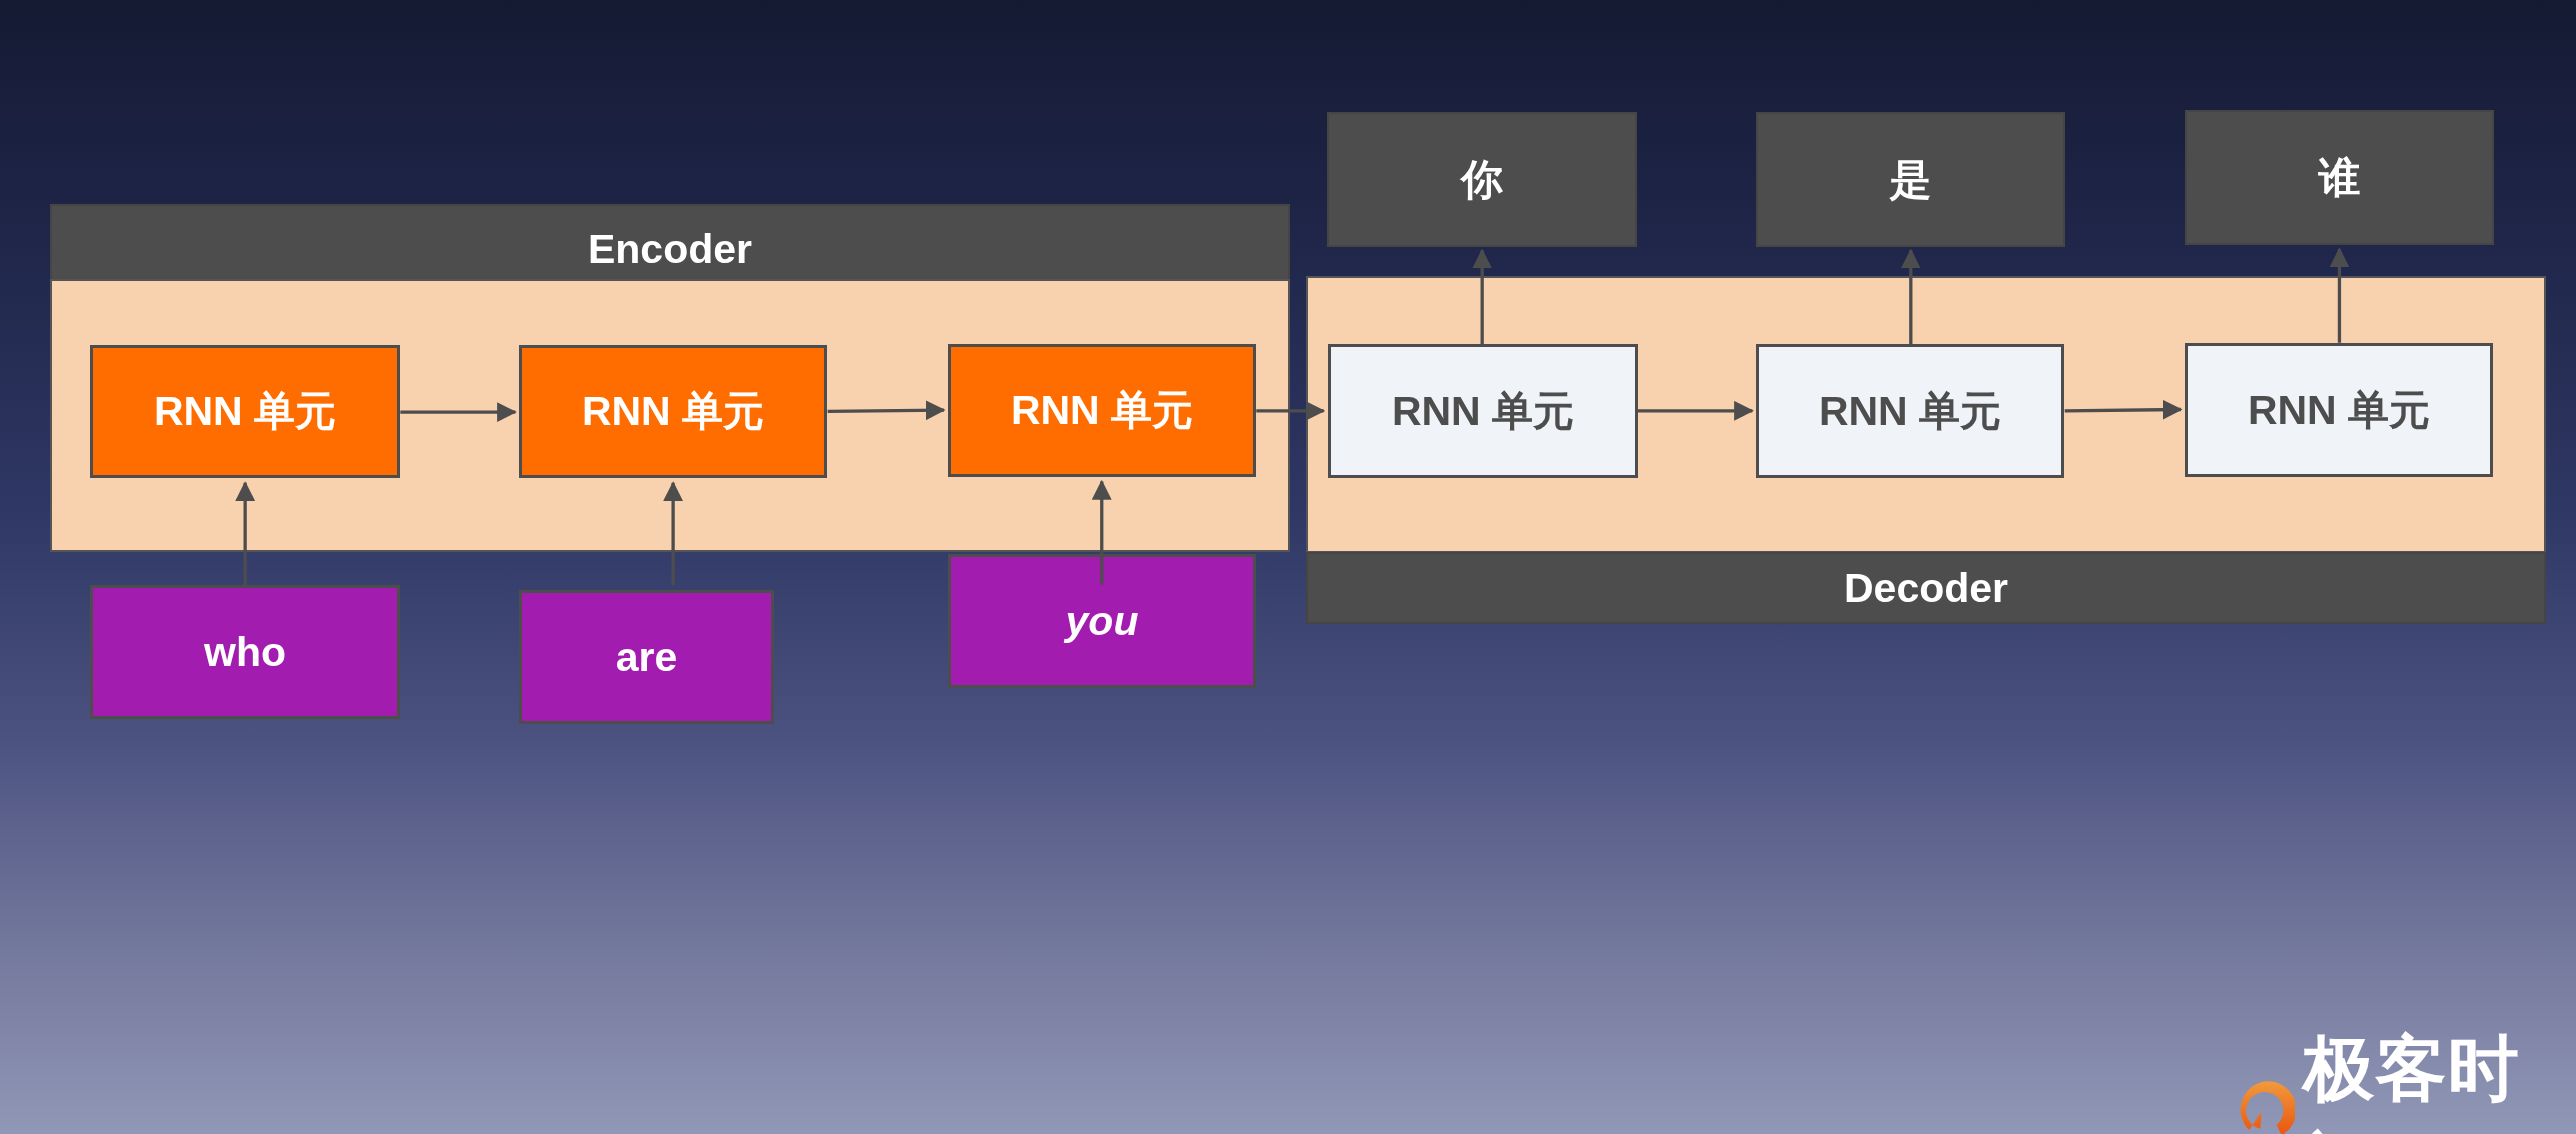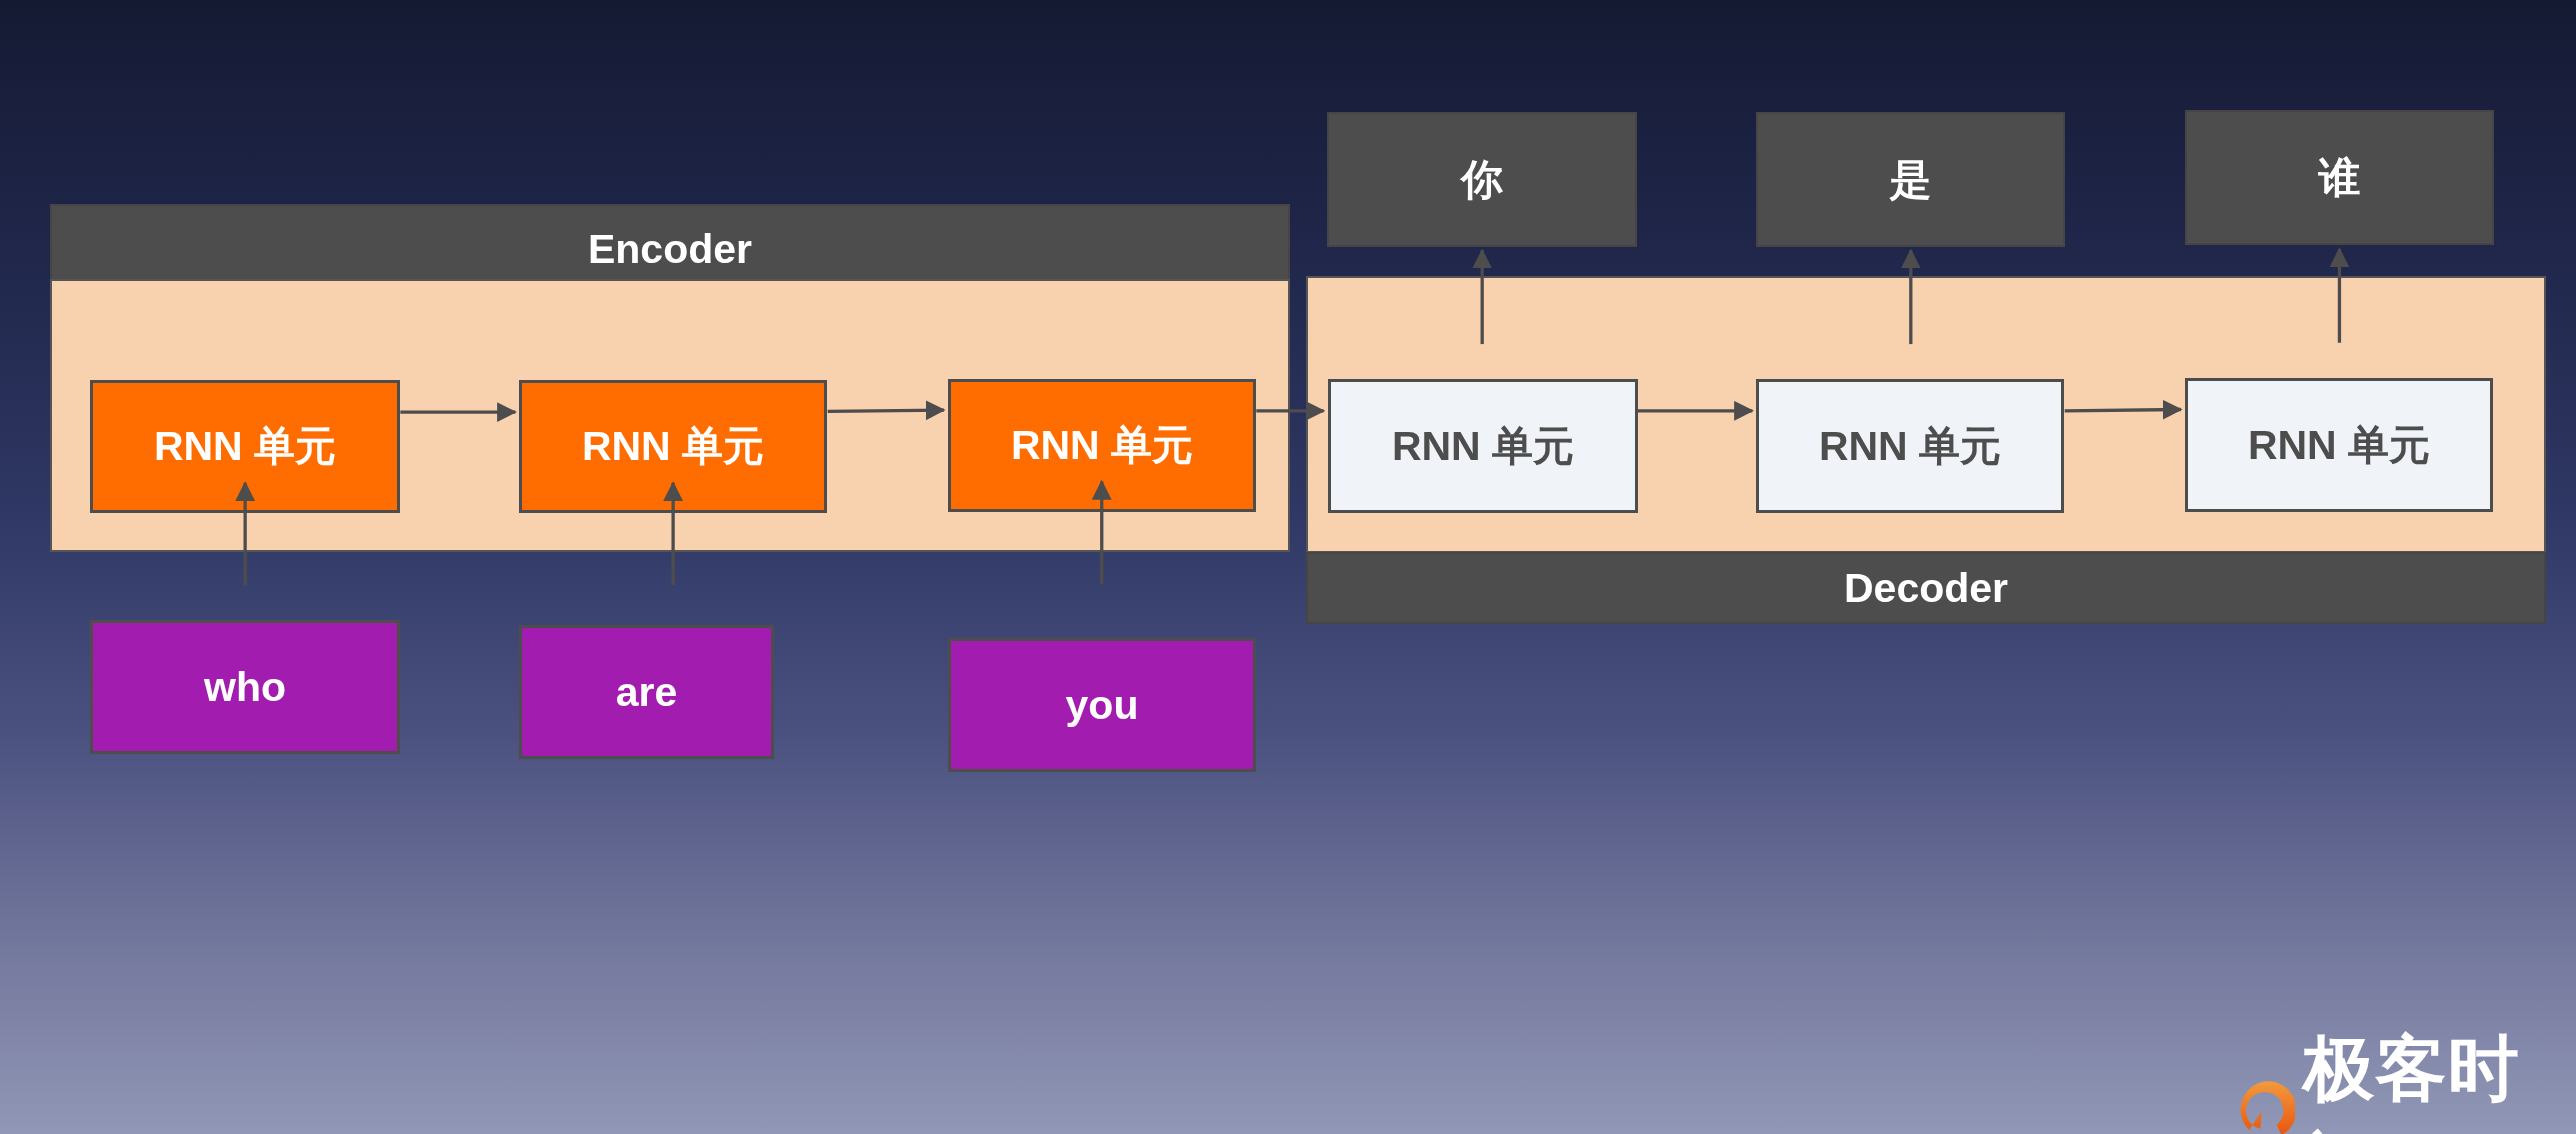--- a/index.html
+++ b/index.html
@@ -4,21 +4,21 @@
 <style>
   html, body { margin:0; padding:0; }
   body {
     width:2576px; height:1134px; position:relative; overflow:hidden;
     background: linear-gradient(180deg, #151a33 0%, #1d2446 18%, #2f3764 45%, #4b5280 65%, #767b9f 85%, #9197b6 100%);
     font-family: "Liberation Sans", "DejaVu Sans", sans-serif;
   }
   .abs { position:absolute; box-sizing:border-box; }
   .dark { background:#4d4d4d; border:2px solid #454545; color:#fff; display:flex; align-items:center; justify-content:center; font-weight:bold; }
   .peach { background:#f8d1ae; border:2.6px solid #555; }
-  .cell { display:flex; align-items:center; justify-content:center; font-weight:bold; font-size:41px; border:3.3px solid #4d4d4d;margin-top:35px; }
+  .cell { display:flex; align-items:center; justify-content:center; font-weight:bold; font-size:41px; border:3.3px solid #4d4d4d; }
   .cell.enc { background:#ff6d00; color:#fff; }
   .cell.dec { background:#f0f4f9; color:#4d4d4d; }
   .cell.inp { background:#a21caf; color:#fff; }
   .hdr { font-size:41px; }
   .out { font-size:42px; }
   svg.wires { position:absolute; left:0; top:0; }
   .logo { position:absolute; left:2233px; top:1022px; display:flex; align-items:center; }
   .logo-text { color:#fff; font-size:71px; font-weight:bold; margin-left:8px; letter-spacing:1.3px; }
 </style>
 </head>
@@ -38,21 +38,21 @@
 <div class="abs cell enc" style="left:948px;top:344px;width:308px;height:133px;">
     <span>RNN 单元</span>
   </div>
 
 <div class="abs cell inp" style="left:90px;top:585px;width:310px;height:134px;">
     <span>who</span>
   </div>
 <div class="abs cell inp" style="left:519px;top:590px;width:255px;height:134px;">
     <span>are</span>
   </div>
-<div class="abs cell inp" style="left:948px;top:603px;width:308px;height:134px;">
+<div class="abs cell inp" style="left:948px;top:554px;width:308px;height:134px;font-style:italic;">
     <span>you</span>
   </div>
 
 <div class="abs peach" style="left:1306px;top:276px;width:1240px;height:277px;"></div>
 <div class="abs dark hdr" style="left:1306px;top:552px;width:1240px;height:72px;">
   <span>Decoder</span>
 </div>
 
 <div class="abs cell dec" style="left:1328px;top:344px;width:310px;height:134px;">
     <span>RNN 单元</span>

